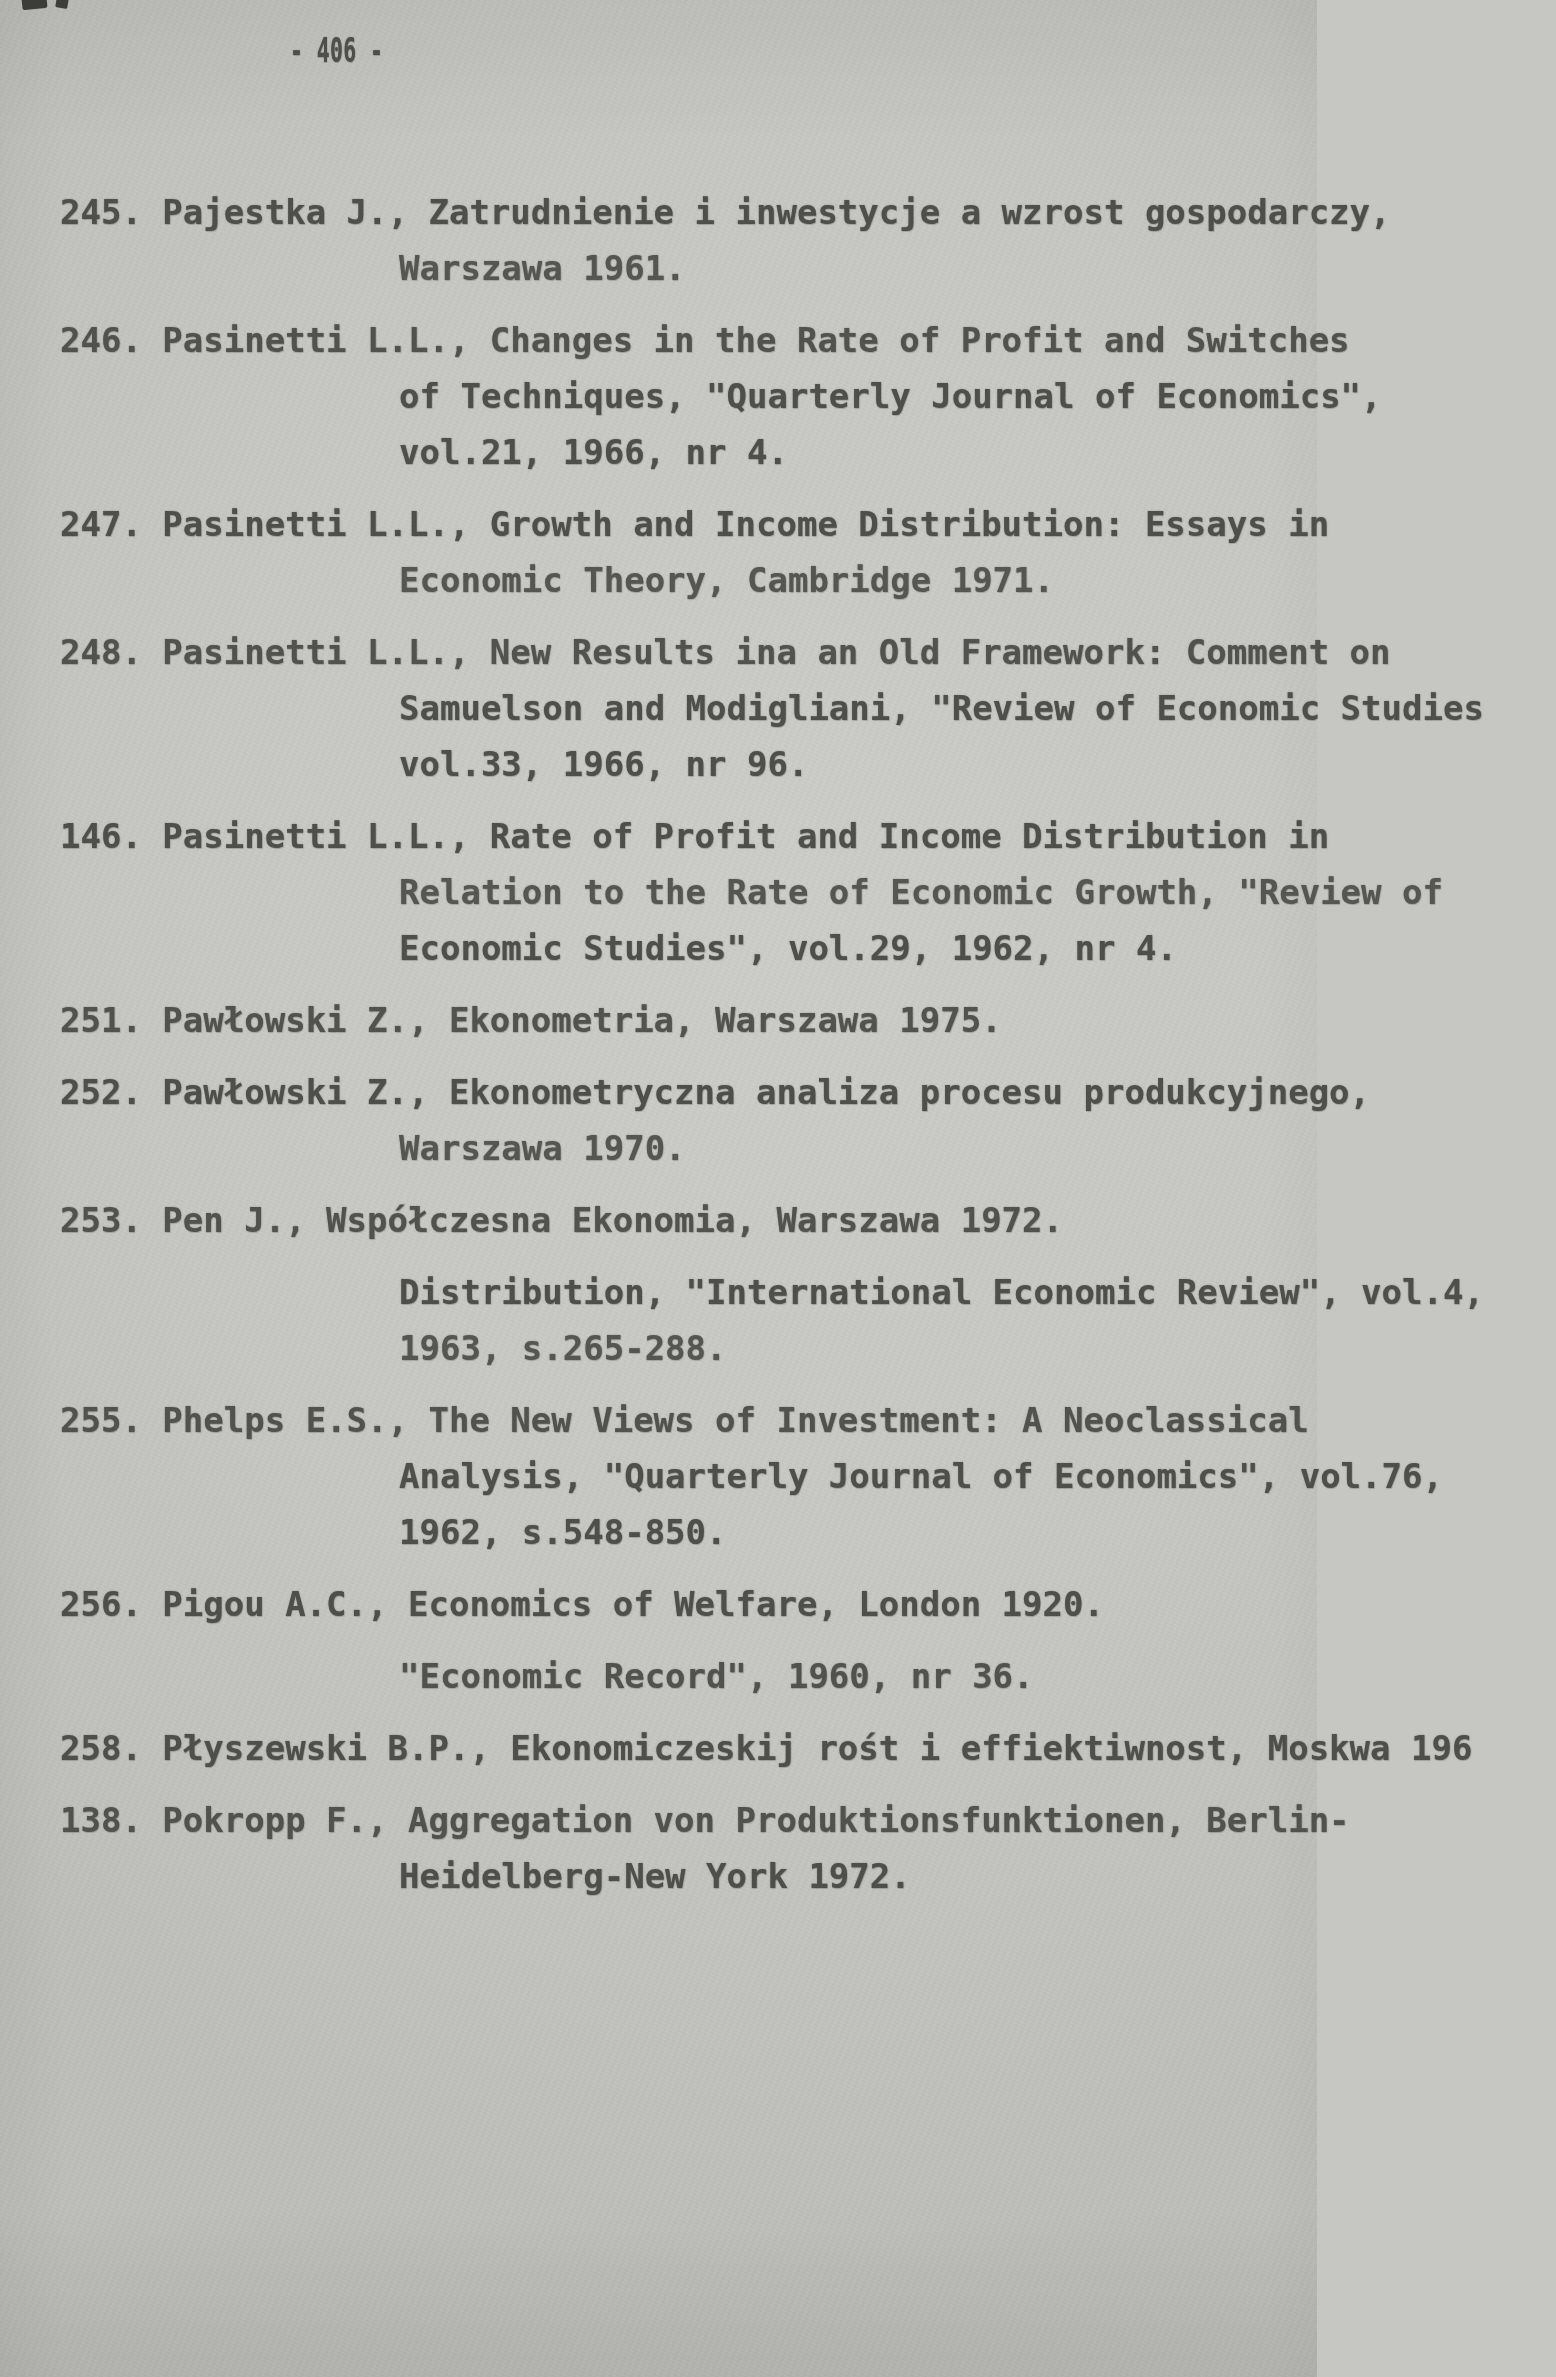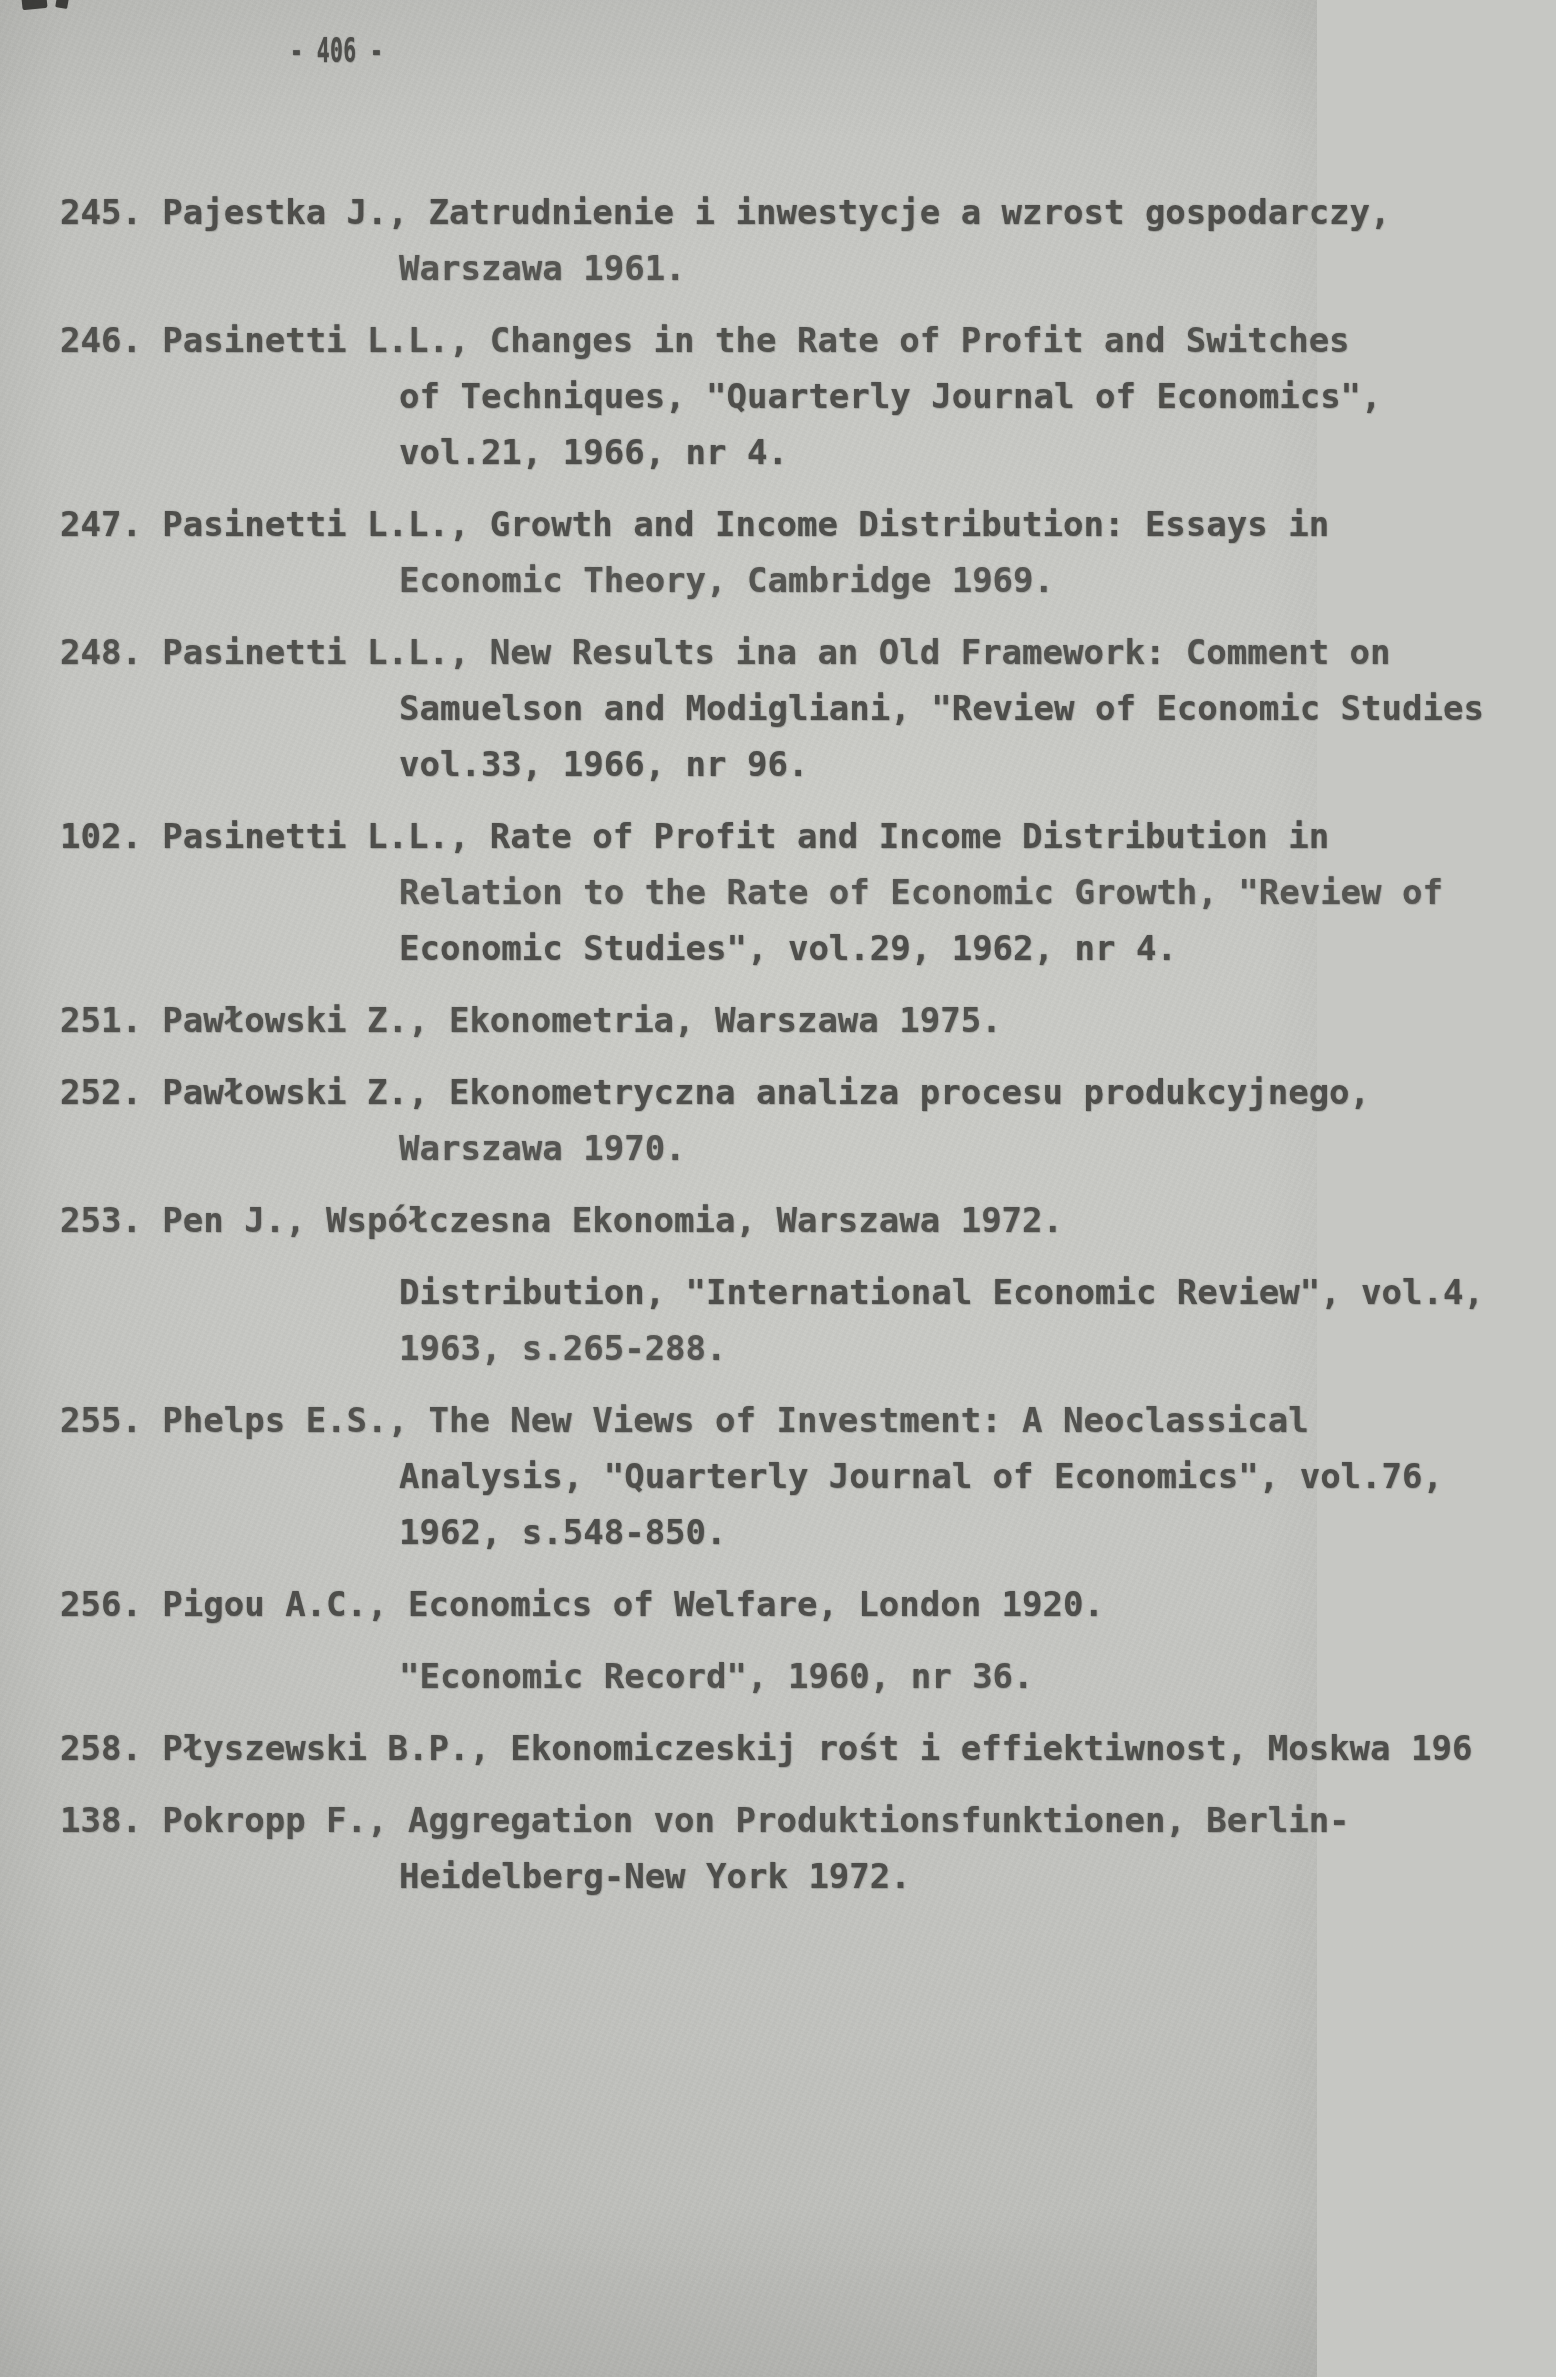--- a/index.html
+++ b/index.html
@@ -62,29 +62,29 @@
         <div class="line">245. Pajestka J., Zatrudnienie i inwestycje a wzrost gospodarczy,</div>
         <div class="line cont">Warszawa 1961.</div>
       </div>
       <div class="entry">
         <div class="line">246. Pasinetti L.L., Changes in the Rate of Profit and Switches</div>
         <div class="line cont">of Techniques, "Quarterly Journal of Economics",</div>
         <div class="line cont">vol.21, 1966, nr 4.</div>
       </div>
       <div class="entry">
         <div class="line">247. Pasinetti L.L., Growth and Income Distribution: Essays in</div>
-        <div class="line cont">Economic Theory, Cambridge 1969.</div>
+        <div class="line cont">Economic Theory, Cambridge 1971.</div>
       </div>
       <div class="entry">
         <div class="line">248. Pasinetti L.L., New Results ina an Old Framework: Comment on</div>
         <div class="line cont">Samuelson and Modigliani, "Review of Economic Studies</div>
         <div class="line cont">vol.33, 1966, nr 96.</div>
       </div>
       <div class="entry">
-        <div class="line">102. Pasinetti L.L., Rate of Profit and Income Distribution in</div>
+        <div class="line">146. Pasinetti L.L., Rate of Profit and Income Distribution in</div>
         <div class="line cont">Relation to the Rate of Economic Growth, "Review of</div>
         <div class="line cont">Economic Studies", vol.29, 1962, nr 4.</div>
       </div>
       <div class="entry">
         <div class="line">251. Pawłowski Z., Ekonometria, Warszawa 1975.</div>
       </div>
       <div class="entry">
         <div class="line">252. Pawłowski Z., Ekonometryczna analiza procesu produkcyjnego,</div>
         <div class="line cont">Warszawa 1970.</div>
       </div>

